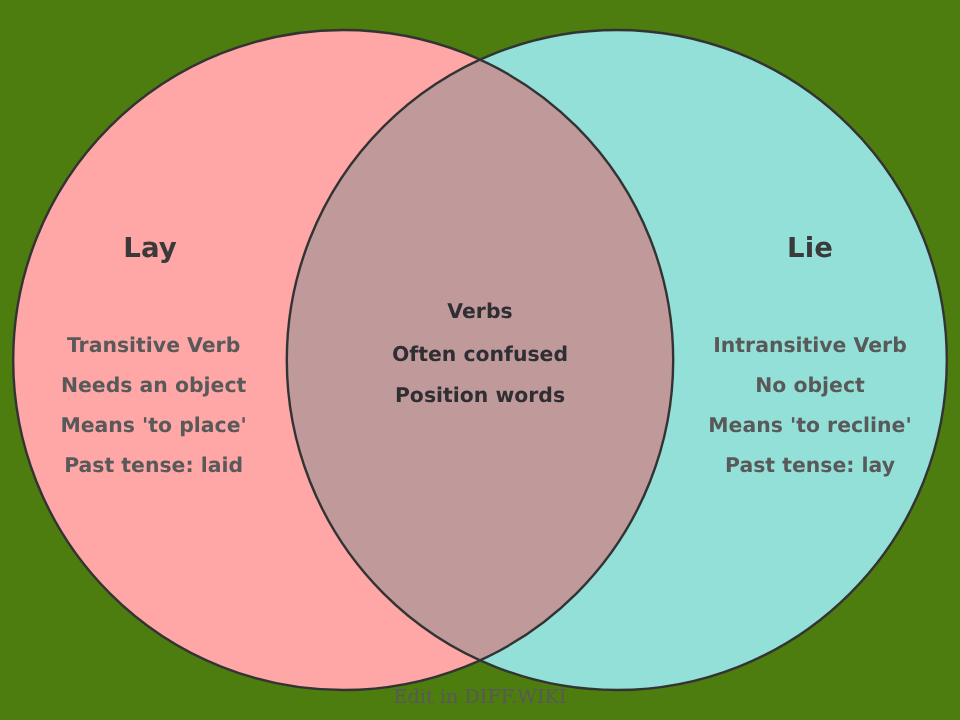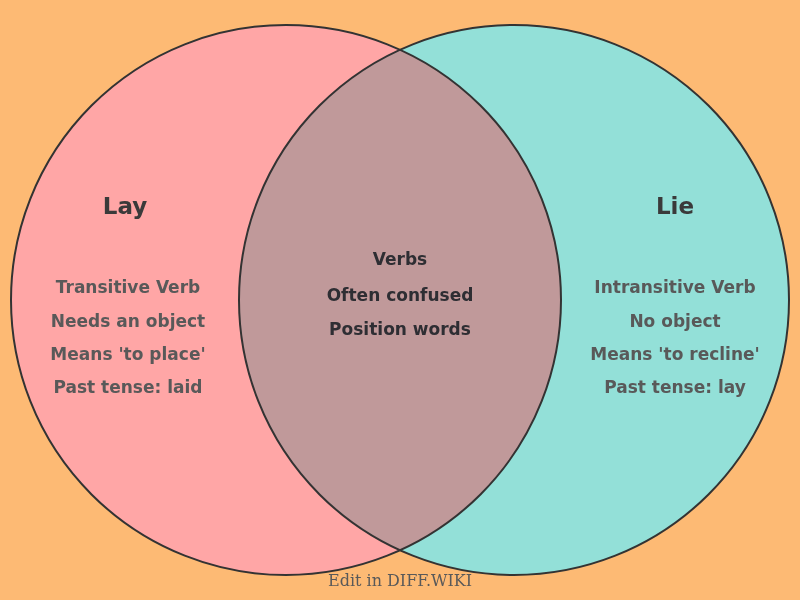--- a/index.html
+++ b/index.html
@@ -7,21 +7,21 @@
     padding: 0;
     background: #ffffff;
     width: 800px;
     height: 600px;
     overflow: hidden;
   }
   .stage {
     position: relative;
     width: 800px;
     height: 600px;
-    background: #fdba74;
+    background: #4d7c0f;
   }
   svg { display: block; }
   .circle-title {
     font-family: "DejaVu Sans", sans-serif;
     font-weight: bold;
     font-size: 23px;
     fill: #3a3a3a;
   }
   .side-item {
     font-family: "DejaVu Sans", sans-serif;

